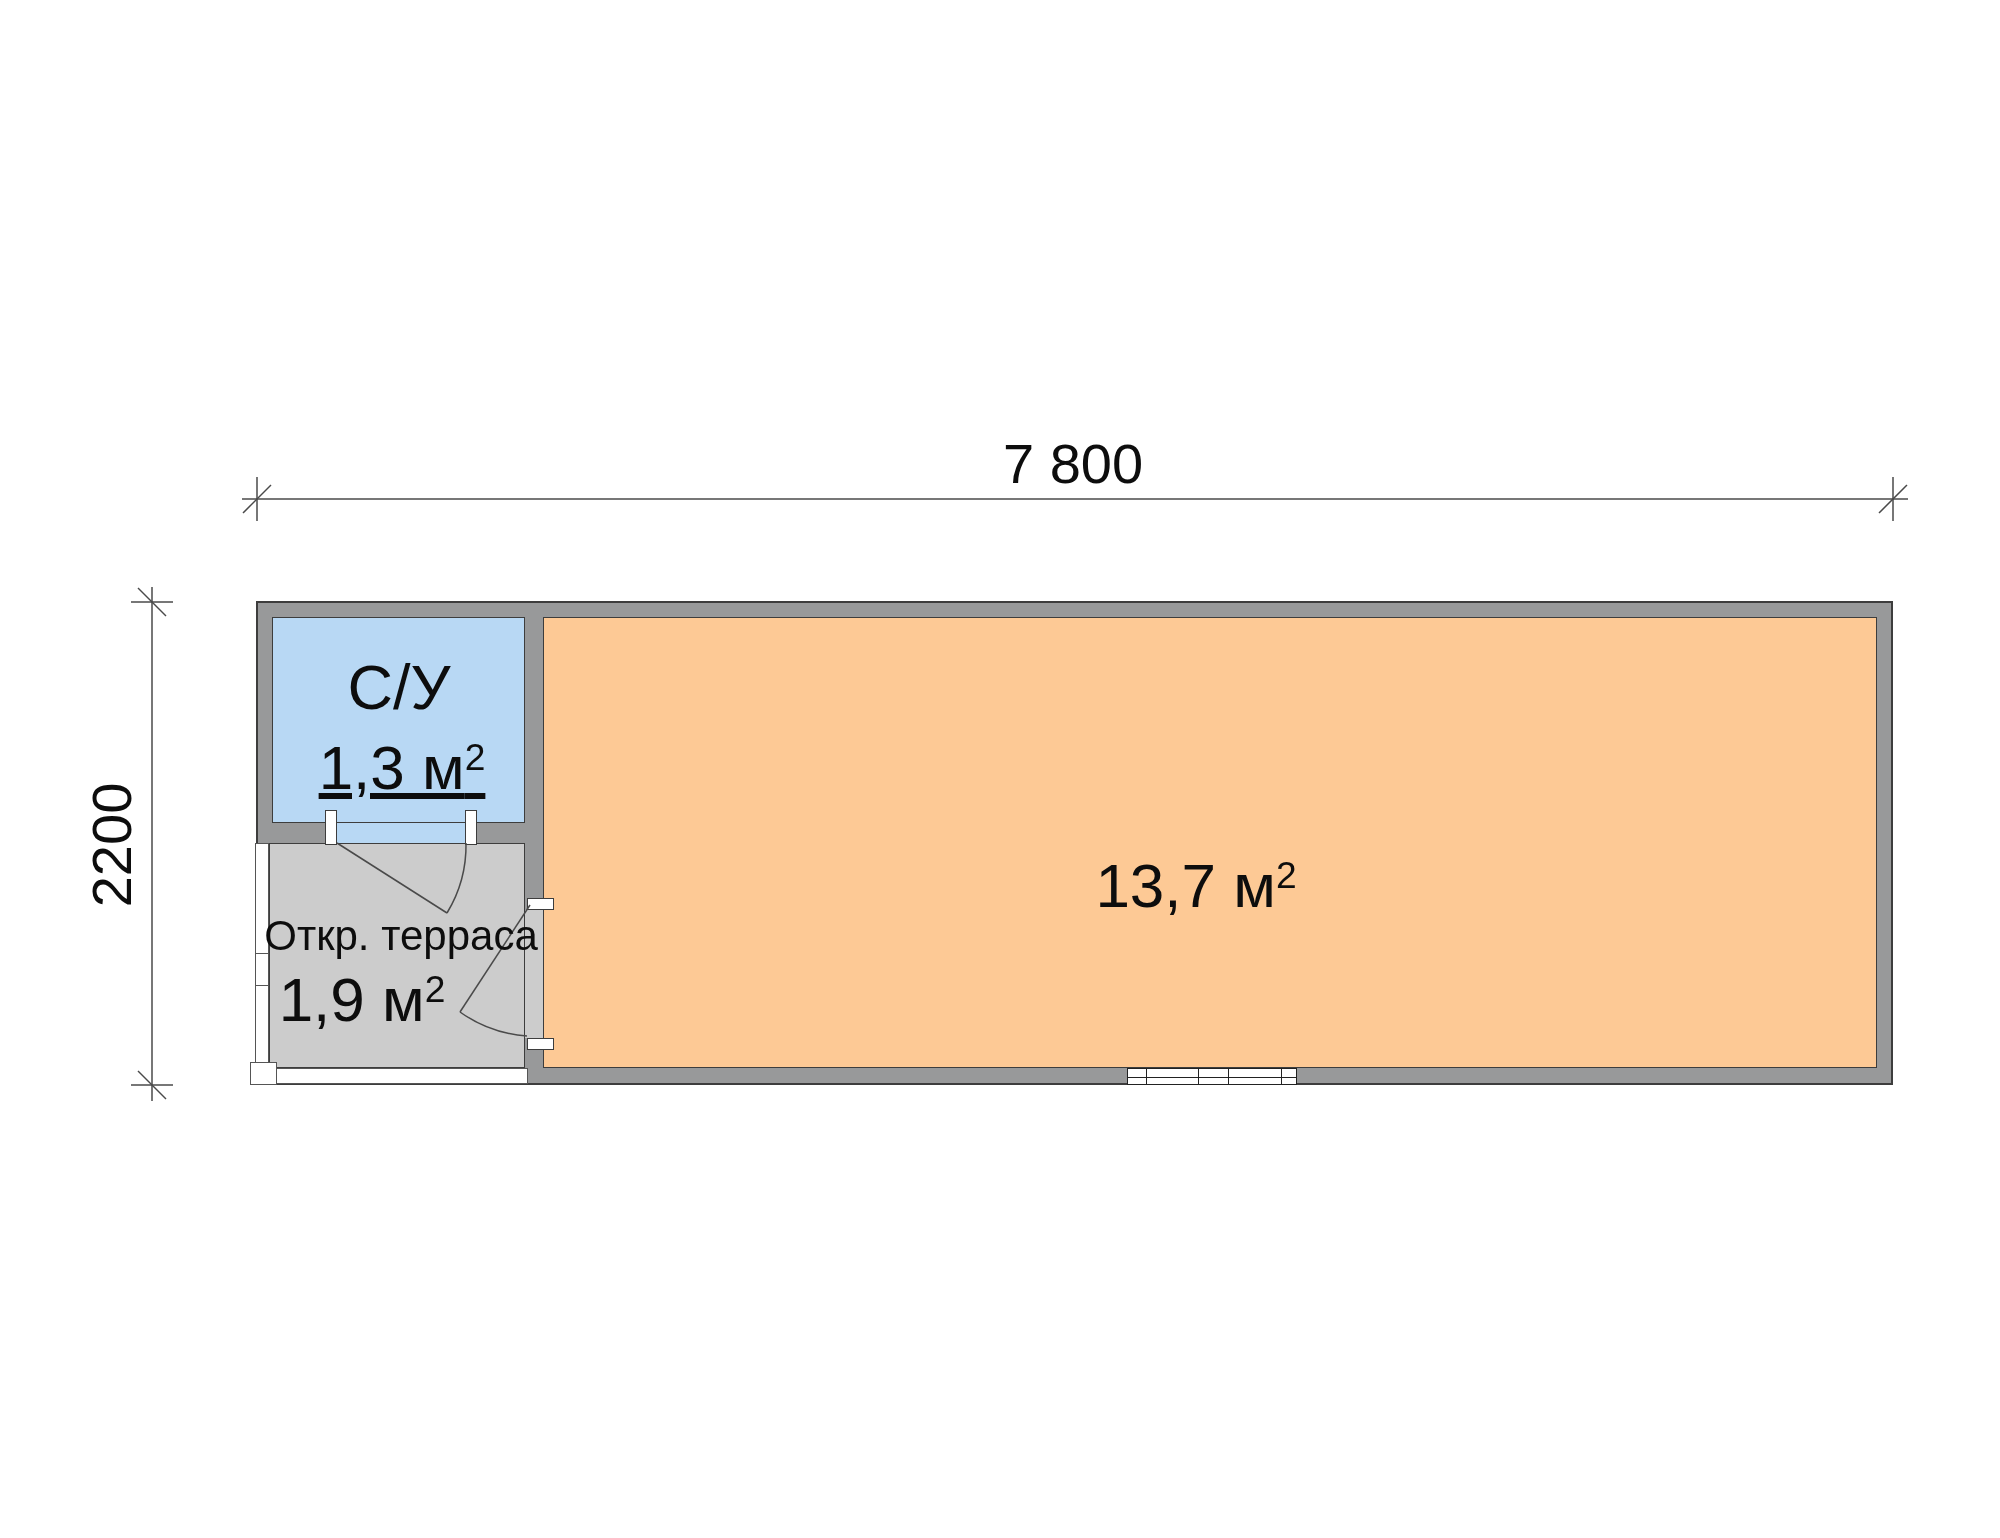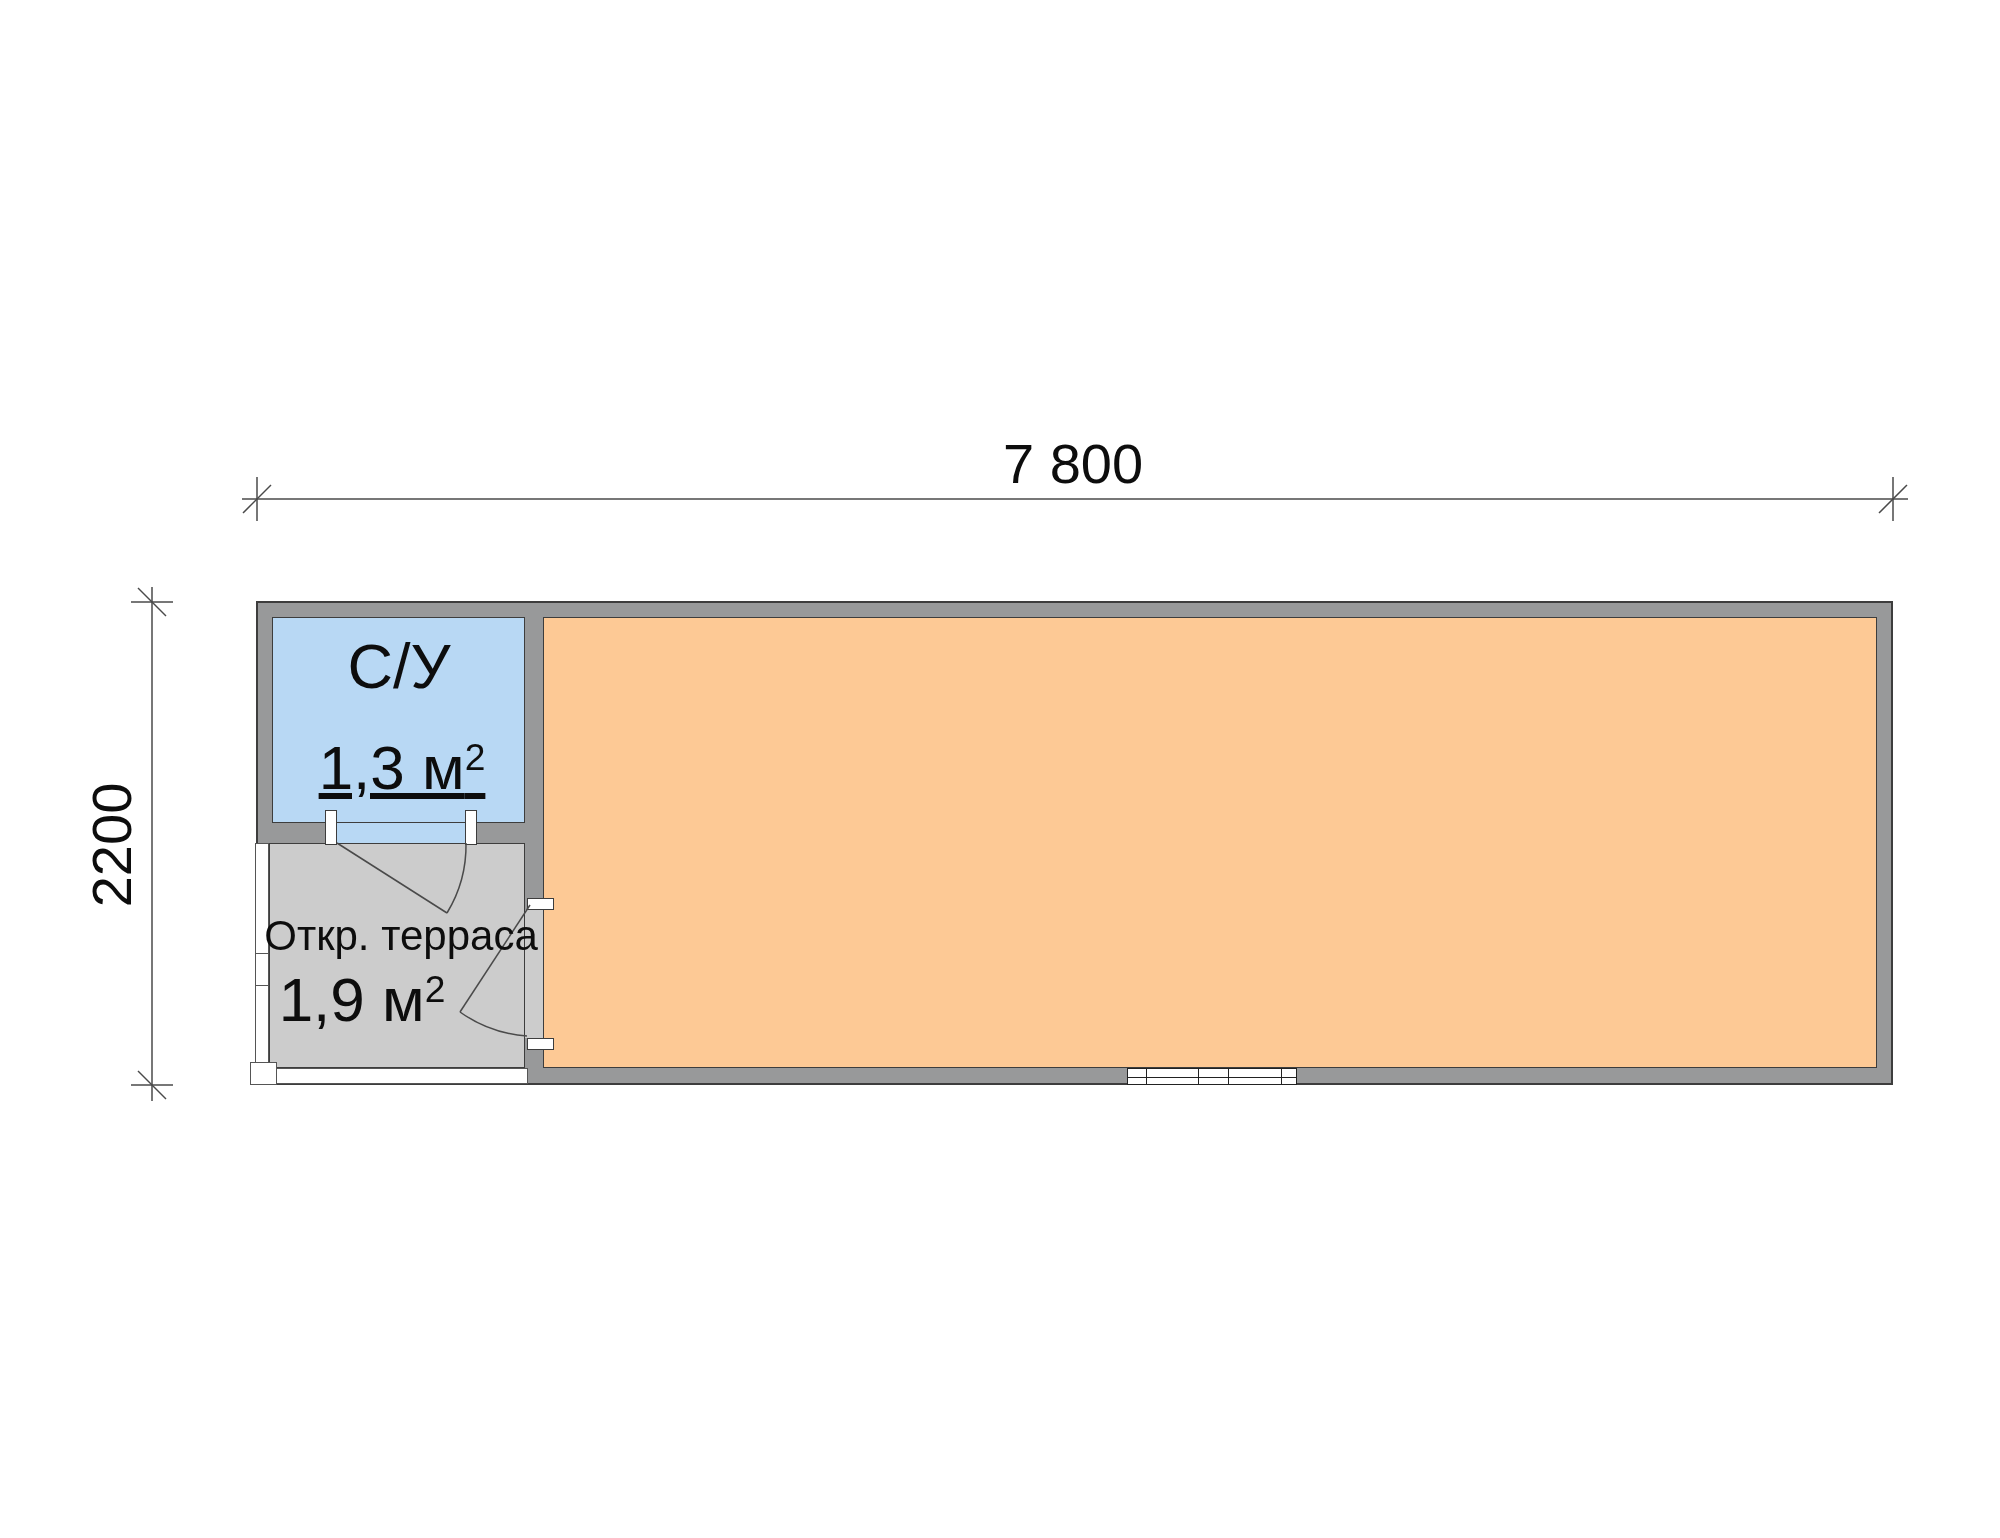--- a/index.html
+++ b/index.html
@@ -28,21 +28,21 @@
   .band-tick{position:absolute;left:0;width:100%;height:1px;background:#555;}
   .window{left:1127px;top:1068px;width:170px;height:17px;background:#ffffff;border:1px solid #222;}
   .win-h{position:absolute;left:0;top:50%;width:100%;height:1px;background:#222;}
   .win-v{position:absolute;top:0;width:1px;height:100%;background:#222;}
   .overlay{position:absolute;left:0;top:0;pointer-events:none;}
   .label{
     position:absolute;transform:translate(-50%,-50%);
     color:#0d0d0d;white-space:nowrap;line-height:1;
   }
   .label .sup{font-size:60%;position:relative;top:-0.52em;}
-  .lbl-bath-name{left:399px;top:666px;font-size:63px;}
+  .lbl-bath-name{left:399px;top:687px;font-size:63px;}
   .lbl-bath-area{left:402px;top:768px;font-size:62px;text-decoration:underline;}
   .lbl-living-name{left:1210px;top:800px;font-size:62px;}
   .lbl-living-area{left:1196px;top:886px;font-size:62px;}
   .lbl-terrace-name{left:401px;top:936px;font-size:42px;}
   .lbl-terrace-area{left:362px;top:1000px;font-size:62px;}
   .lbl-dim-w{left:1073px;top:464px;font-size:56px;}
   .lbl-dim-h{left:112px;top:845px;font-size:56px;transform:translate(-50%,-50%) rotate(-90deg);}
 </style>
 </head>
 <body>
@@ -102,17 +102,18 @@
       <path d="M 527 1036 A 131 131 0 0 1 460 1012"></path>
     </g>
   </svg>
 
   <div class="label lbl-dim-w">7 800</div>
   <div class="label lbl-dim-h">2200</div>
 
   <div class="label lbl-bath-name">С/У</div>
   <div class="label lbl-bath-area"><span>1,3 м</span><span class="sup">2</span></div>
 
+  <div class="label lbl-living-area"><span>13,7 м</span><span class="sup">2</span></div>
 
   <div class="label lbl-terrace-name">Откр. терраса</div>
   <div class="label lbl-terrace-area"><span>1,9 м</span><span class="sup">2</span></div>
 
 </div>
 
 </body></html>

